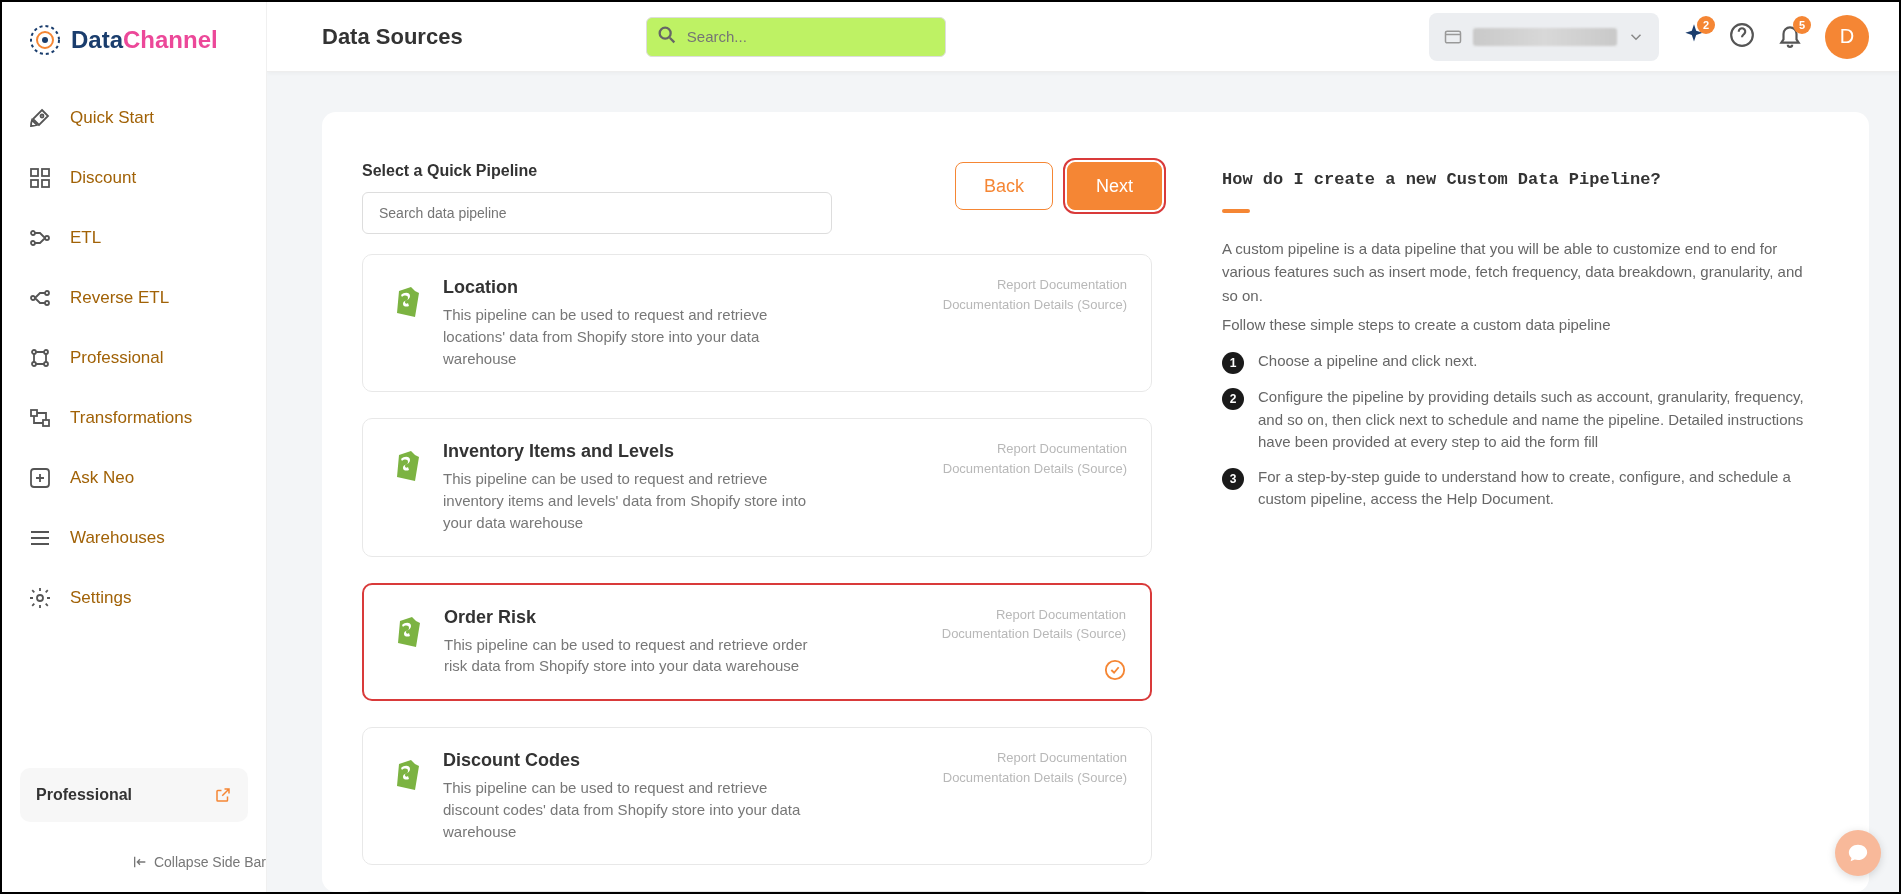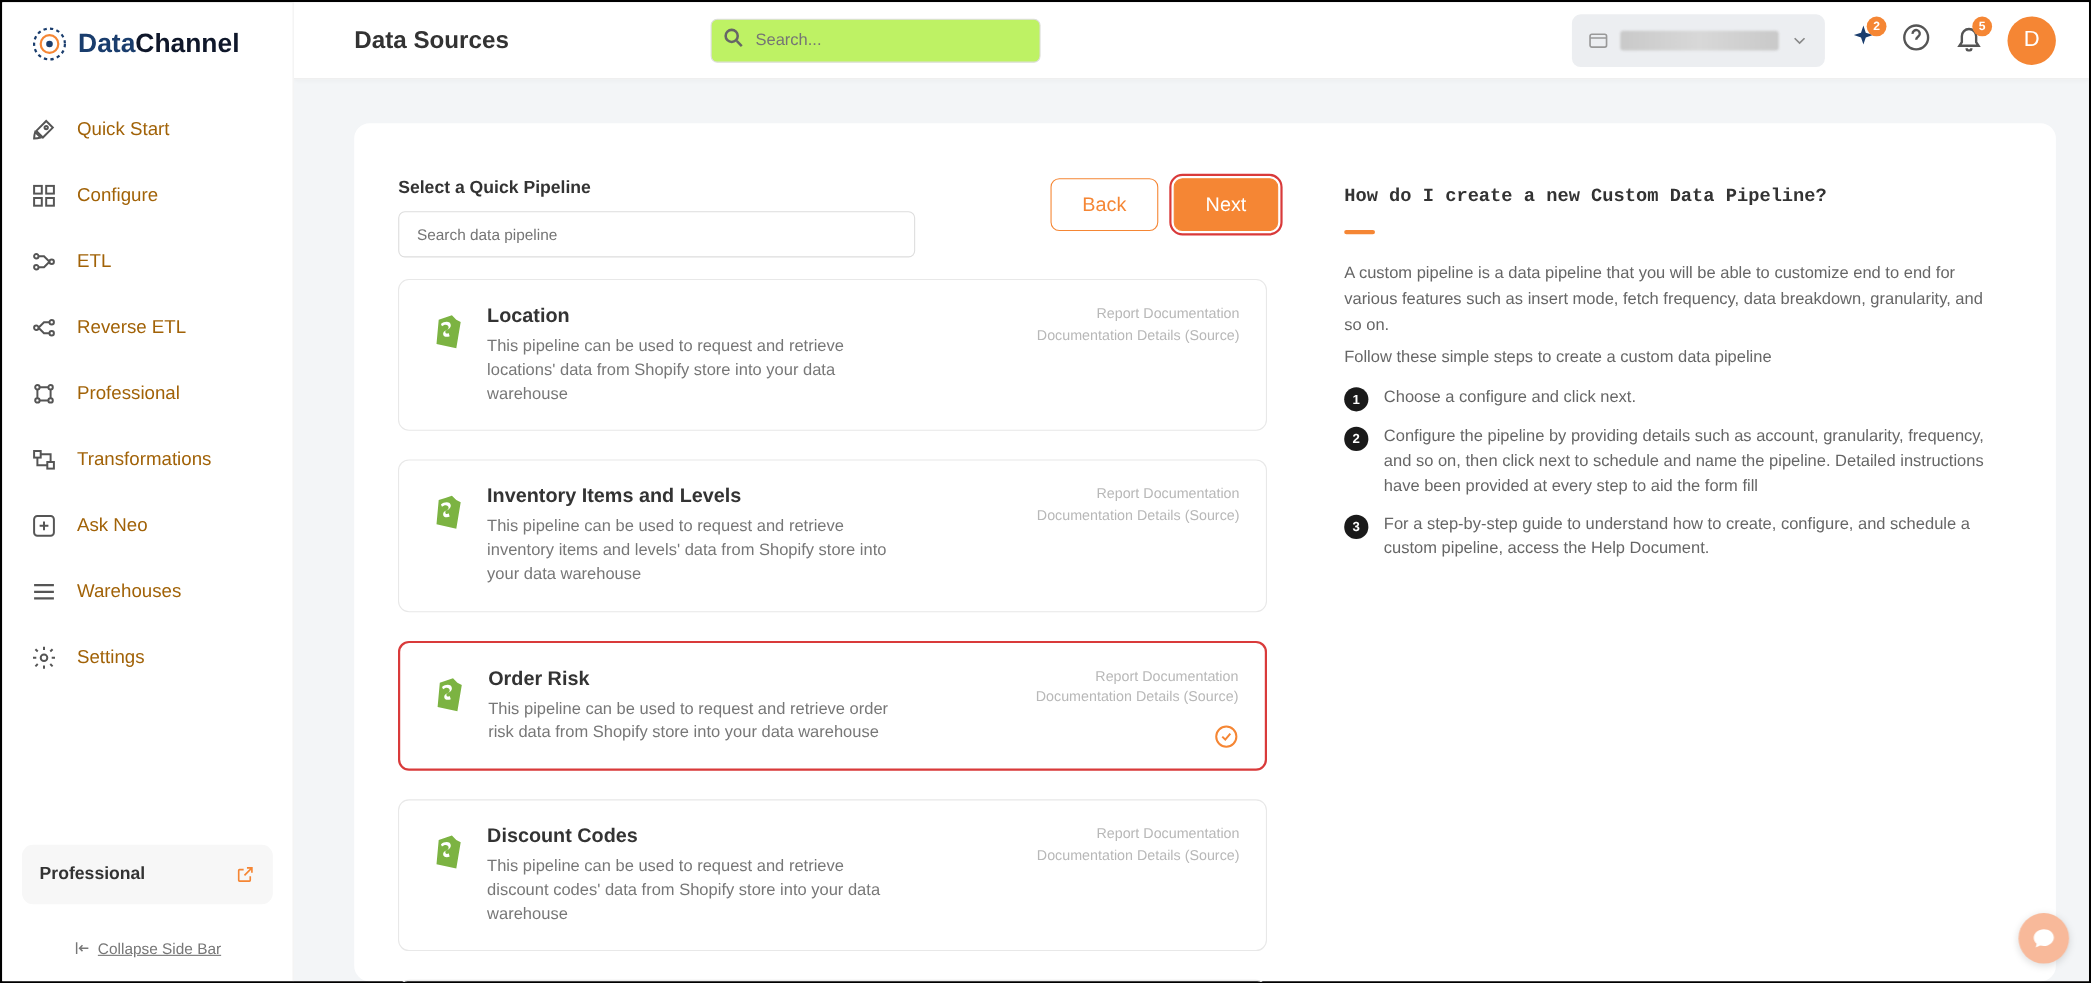--- a/index.html
+++ b/index.html
@@ -5,30 +5,30 @@
 * { margin: 0; padding: 0; box-sizing: border-box; font-family: -apple-system, BlinkMacSystemFont, 'Segoe UI', sans-serif; }
 body { background: #fff; width: 1901px; height: 894px; border: 2px solid #000; overflow: hidden; }
 .app { display: flex; height: 100%; }
 
 
 .sidebar { width: 265px; background: #fff; display: flex; flex-direction: column; border-right: 1px solid #f0f0f0; position: relative; }
 .logo-area { padding: 20px 25px 30px; display: flex; align-items: center; gap: 8px; }
 .logo-icon { width: 36px; height: 36px; }
 .logo-text { font-size: 24px; font-weight: 700; }
 .logo-data { color: #1a3d6d; }
-.logo-channel { color: #0f172a; }
+.logo-channel { color: #ec4899; }
 .nav { flex: 1; padding: 0 18px; overflow-y: auto; }
 .nav::-webkit-scrollbar { width: 8px; }
 .nav::-webkit-scrollbar-thumb { background: #d0d0d0; border-radius: 4px; }
 .nav-item { display: flex; align-items: center; gap: 18px; padding: 18px 8px; cursor: pointer; color: #a16207; font-size: 17px; }
 .nav-item svg, .nav-icon { width: 24px; height: 24px; flex-shrink: 0; color: #555; }
 .plan-box { margin: 0 18px 20px; background: #f7f7f7; border-radius: 10px; padding: 18px 16px; display: flex; justify-content: space-between; align-items: center; }
 .plan-text { font-weight: 700; color: #333; font-size: 16px; }
 .plan-link { color: #f58634; }
-.collapse-bar { text-align: center; padding: 12px 0 22px; color: #777; font-size: 14px; cursor: pointer; display: flex; align-items: center; justify-content: center; gap: 6px; text-decoration: underline; }
+.collapse-bar { text-align: center; padding: 12px 0 22px; color: #777; font-size: 14px; cursor: pointer; display: flex; align-items: center; justify-content: flex-end; gap: 6px; }
 
 
 .main-col { flex: 1; background: #f3f5f7; display: flex; flex-direction: column; }
 .topbar { background: #fff; height: 70px; display: flex; align-items: center; padding: 0 30px 0 55px; gap: 30px; border-bottom: 1px solid #eee; box-shadow: 0 2px 4px rgba(0,0,0,0.03); }
 .page-title { font-size: 22px; font-weight: 700; color: #333; }
 .search-wrap { margin-left: auto; margin-right: auto; position: relative; transform: translateX(-150px); }
 .search-input { width: 300px; height: 40px; border: 1px solid #ddd; border-radius: 6px; padding: 0 12px 0 40px; font-size: 15px; background: #bef264; }
 .search-icon-wrap { position: absolute; left: 10px; top: 50%; transform: translateY(-50%); color: #666; }
 .topbar-right { display: flex; align-items: center; gap: 22px; }
 .workspace-sel { width: 230px; height: 48px; background: #eceef1; border-radius: 8px; display: flex; align-items: center; padding: 0 14px; gap: 10px; color: #888; }
@@ -93,21 +93,21 @@
           </svg>
         <span>Quick Start</span>
       </div>
       <div class="nav-item">
         <svg class="nav-icon" viewBox="0 0 24 24" fill="none" stroke="currentColor" stroke-width="1.8">
             <rect x="3" y="3" width="7" height="7"></rect>
             <rect x="14" y="3" width="7" height="7"></rect>
             <rect x="3" y="14" width="7" height="7"></rect>
             <rect x="14" y="14" width="7" height="7"></rect>
           </svg>
-        <span>Configure</span>
+        <span>Discount</span>
       </div>
       <div class="nav-item">
         <svg class="nav-icon" viewBox="0 0 24 24" fill="none" stroke="currentColor" stroke-width="1.8">
             <circle cx="5" cy="7" r="2"></circle>
             <circle cx="5" cy="17" r="2"></circle>
             <circle cx="19" cy="12" r="2"></circle>
             <path d="M7 7h5l5 5M7 17h5l5-5"></path>
           </svg>
         <span>ETL</span>
       </div>
@@ -310,21 +310,21 @@
         </div>
 
         <div class="right-pane">
           <div class="howto-title">How do I create a new Custom Data Pipeline?</div>
           <div class="orange-underline"></div>
           <div class="howto-text">A custom pipeline is a data pipeline that you will be able to customize end to end for various features such as insert mode, fetch frequency, data breakdown, granularity, and so on.</div>
           <div class="howto-text">Follow these simple steps to create a custom data pipeline</div>
           <div class="steps">
             <div class="step">
               <div class="step-num">1</div>
-              <div class="step-text">Choose a configure and click next.</div>
+              <div class="step-text">Choose a pipeline and click next.</div>
             </div>
             <div class="step">
               <div class="step-num">2</div>
               <div class="step-text">Configure the pipeline by providing details such as account, granularity, frequency, and so on, then click next to schedule and name the pipeline. Detailed instructions have been provided at every step to aid the form fill</div>
             </div>
             <div class="step">
               <div class="step-num">3</div>
               <div class="step-text">For a step-by-step guide to understand how to create, configure, and schedule a custom pipeline, access the Help Document.</div>
             </div>
           </div>

